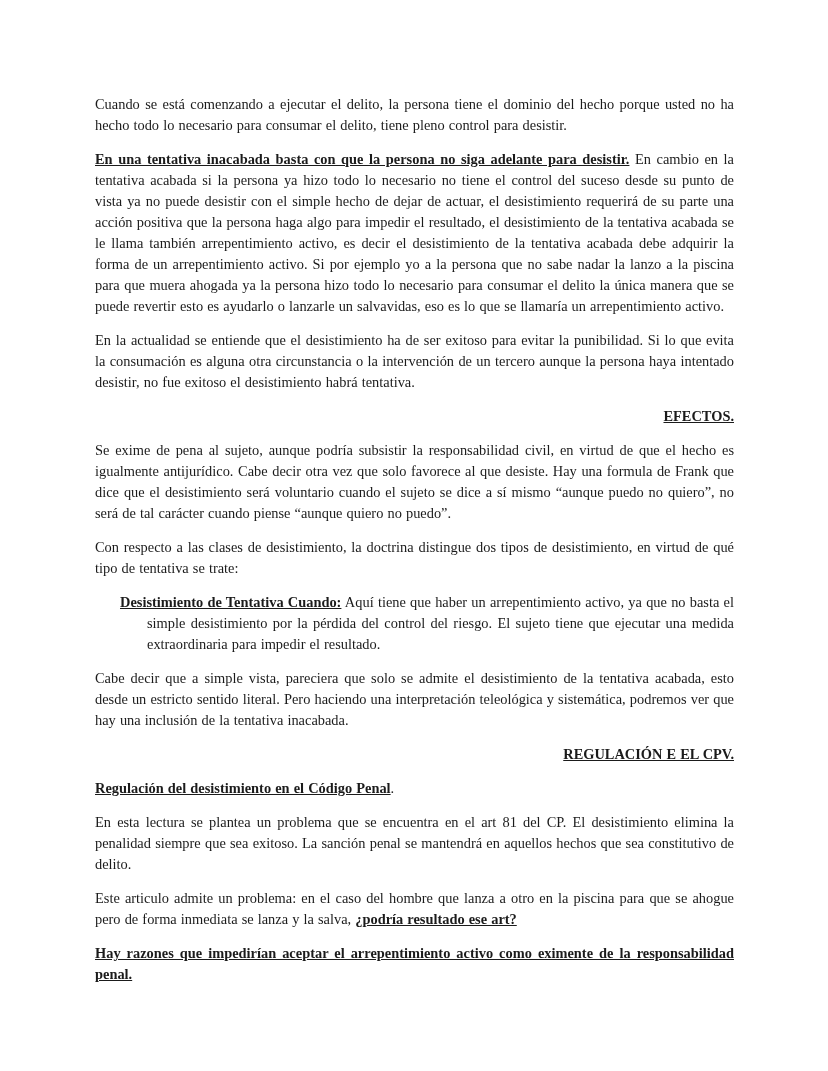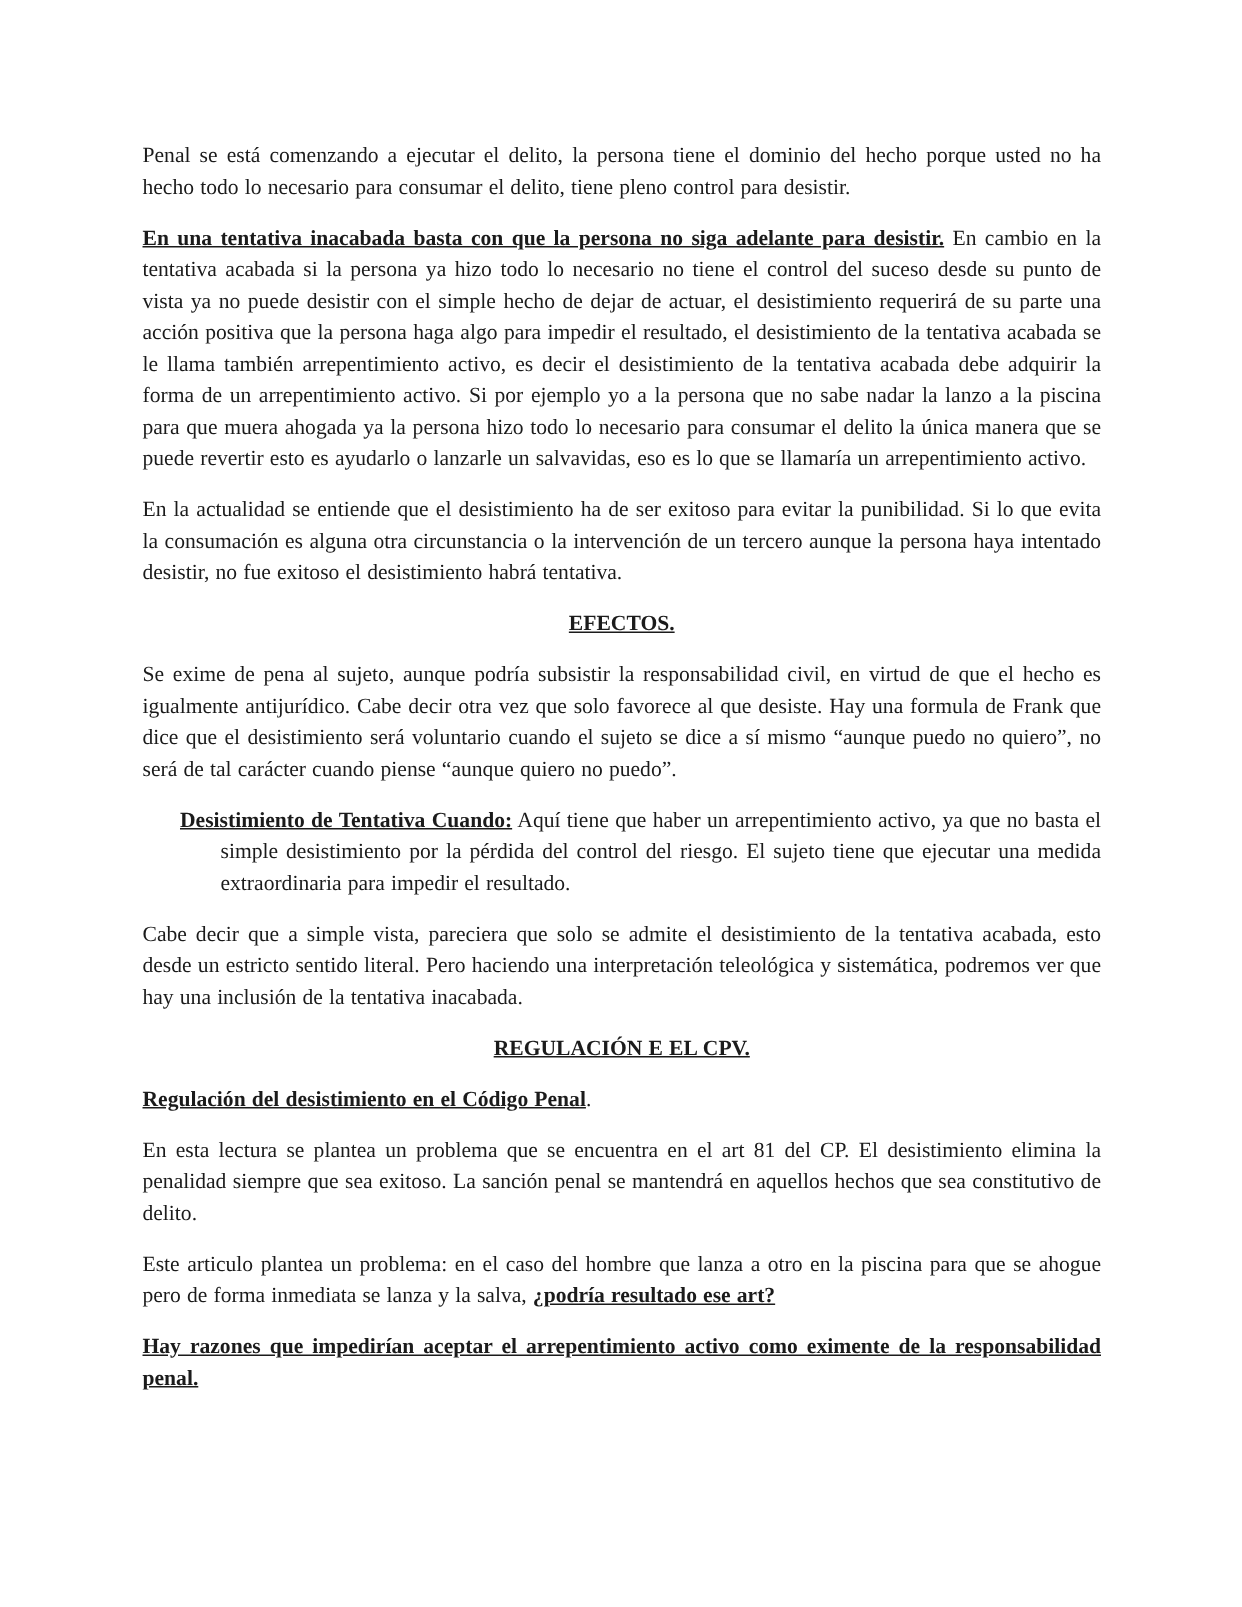--- a/index.html
+++ b/index.html
@@ -28,42 +28,43 @@
     font-size: 14.4px;
     line-height: 21px;
     text-align: justify;
     word-spacing: 0.5px;
   }
   .content p {
     margin: 0 0 13px 0;
   }
   .blk-heading {
     font-weight: bold;
-    text-align: center;
+    text-align: right;
   }
   .blk-list {
     padding-left: 52px;
     text-indent: -27px;
   }
   .b {
     font-weight: bold;
     text-decoration: underline;
   }
 </style>
 </head>
 <body>
 
 <div class="page">
   <div class="content" style="color: rgb(27, 27, 27);">
-      <p class="blk blk-para"><span>Penal se está comenzando a ejecutar el delito, la persona tiene el dominio del hecho porque usted no ha hecho todo lo necesario para consumar el delito, tiene pleno control para desistir.</span></p>
+      <p class="blk blk-para"><span>Cuando se está comenzando a ejecutar el delito, la persona tiene el dominio del hecho porque usted no ha hecho todo lo necesario para consumar el delito, tiene pleno control para desistir.</span></p>
       <p class="blk blk-para"><span class="b">En una tentativa inacabada basta con que la persona no siga adelante para desistir.</span><span> En cambio en la tentativa acabada si la persona ya hizo todo lo necesario no tiene el control del suceso desde su punto de vista ya no puede desistir con el simple hecho de dejar de actuar, el desistimiento requerirá de su parte una acción positiva que la persona haga algo para impedir el resultado, el desistimiento de la tentativa acabada se le llama también arrepentimiento activo, es decir el desistimiento de la tentativa acabada debe adquirir la forma de un arrepentimiento activo. Si por ejemplo yo a la persona que no sabe nadar la lanzo a la piscina para que muera ahogada ya la persona hizo todo lo necesario para consumar el delito la única manera que se puede revertir esto es ayudarlo o lanzarle un salvavidas, eso es lo que se llamaría un arrepentimiento activo.</span></p>
       <p class="blk blk-para"><span>En la actualidad se entiende que el desistimiento ha de ser exitoso para evitar la punibilidad. Si lo que evita la consumación es alguna otra circunstancia o la intervención de un tercero aunque la persona haya intentado desistir, no fue exitoso el desistimiento habrá tentativa.</span></p>
       <p class="blk blk-heading"><span class="b">EFECTOS.</span></p>
       <p class="blk blk-para"><span>Se exime de pena al sujeto, aunque podría subsistir la responsabilidad civil, en virtud de que el hecho es igualmente antijurídico. Cabe decir otra vez que solo favorece al que desiste. Hay una formula de Frank que dice que el desistimiento será voluntario cuando el sujeto se dice a sí mismo “aunque puedo no quiero”, no será de tal carácter cuando piense “aunque quiero no puedo”.</span></p>
+      <p class="blk blk-para"><span>Con respecto a las clases de desistimiento, la doctrina distingue dos tipos de desistimiento, en virtud de qué tipo de tentativa se trate:</span></p>
       <p class="blk blk-list"><span class="b">Desistimiento de Tentativa Cuando:</span><span> Aquí tiene que haber un arrepentimiento activo, ya que no basta el simple desistimiento por la pérdida del control del riesgo. El sujeto tiene que ejecutar una medida extraordinaria para impedir el resultado.</span></p>
       <p class="blk blk-para"><span>Cabe decir que a simple vista, pareciera que solo se admite el desistimiento de la tentativa acabada, esto desde un estricto sentido literal. Pero haciendo una interpretación teleológica y sistemática, podremos ver que hay una inclusión de la tentativa inacabada.</span></p>
       <p class="blk blk-heading"><span class="b">REGULACIÓN E EL CPV.</span></p>
       <p class="blk blk-para"><span class="b">Regulación del desistimiento en el Código Penal</span><span>.</span></p>
       <p class="blk blk-para"><span>En esta lectura se plantea un problema que se encuentra en el art 81 del CP. El desistimiento elimina la penalidad siempre que sea exitoso. La sanción penal se mantendrá en aquellos hechos que sea constitutivo de delito.</span></p>
-      <p class="blk blk-para"><span>Este articulo plantea un problema: en el caso del hombre que lanza a otro en la piscina para que se ahogue pero de forma inmediata se lanza y la salva, </span><span class="b">¿podría resultado ese art?</span></p>
+      <p class="blk blk-para"><span>Este articulo admite un problema: en el caso del hombre que lanza a otro en la piscina para que se ahogue pero de forma inmediata se lanza y la salva, </span><span class="b">¿podría resultado ese art?</span></p>
       <p class="blk blk-para"><span class="b">Hay razones que impedirían aceptar el arrepentimiento activo como eximente de la responsabilidad penal.</span></p>
     </div>
 </div>
 
 </body></html>

